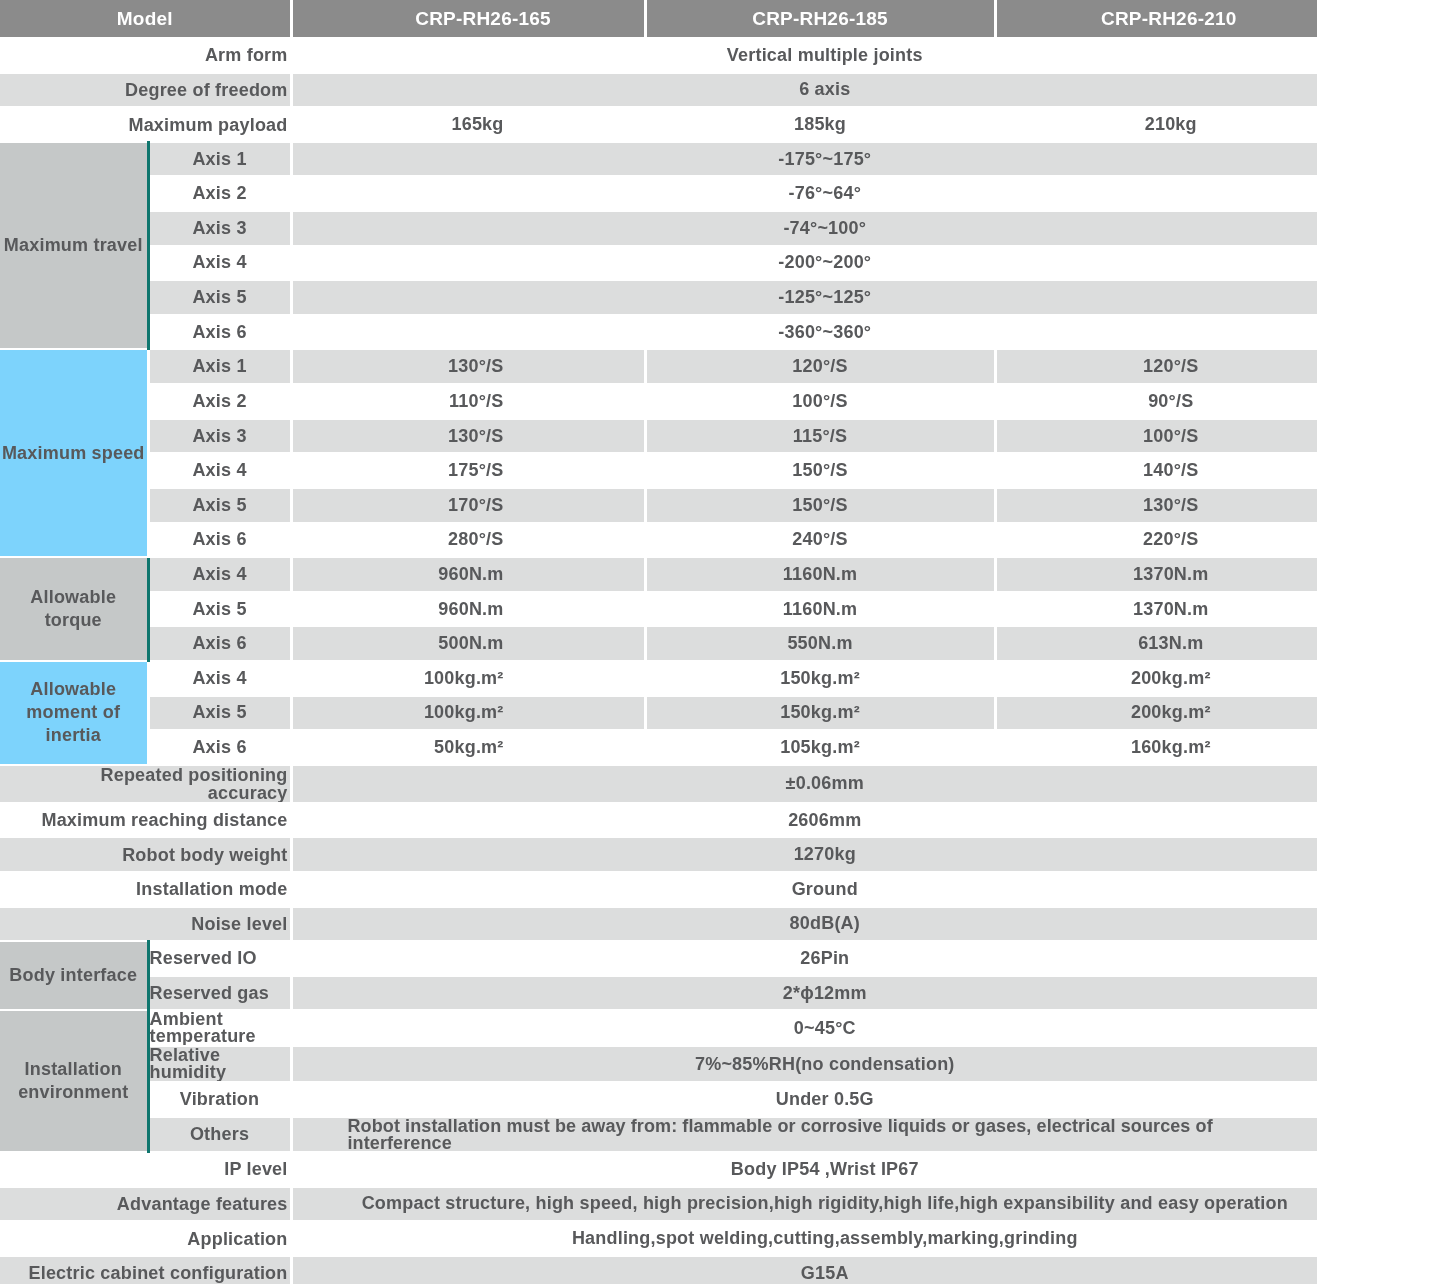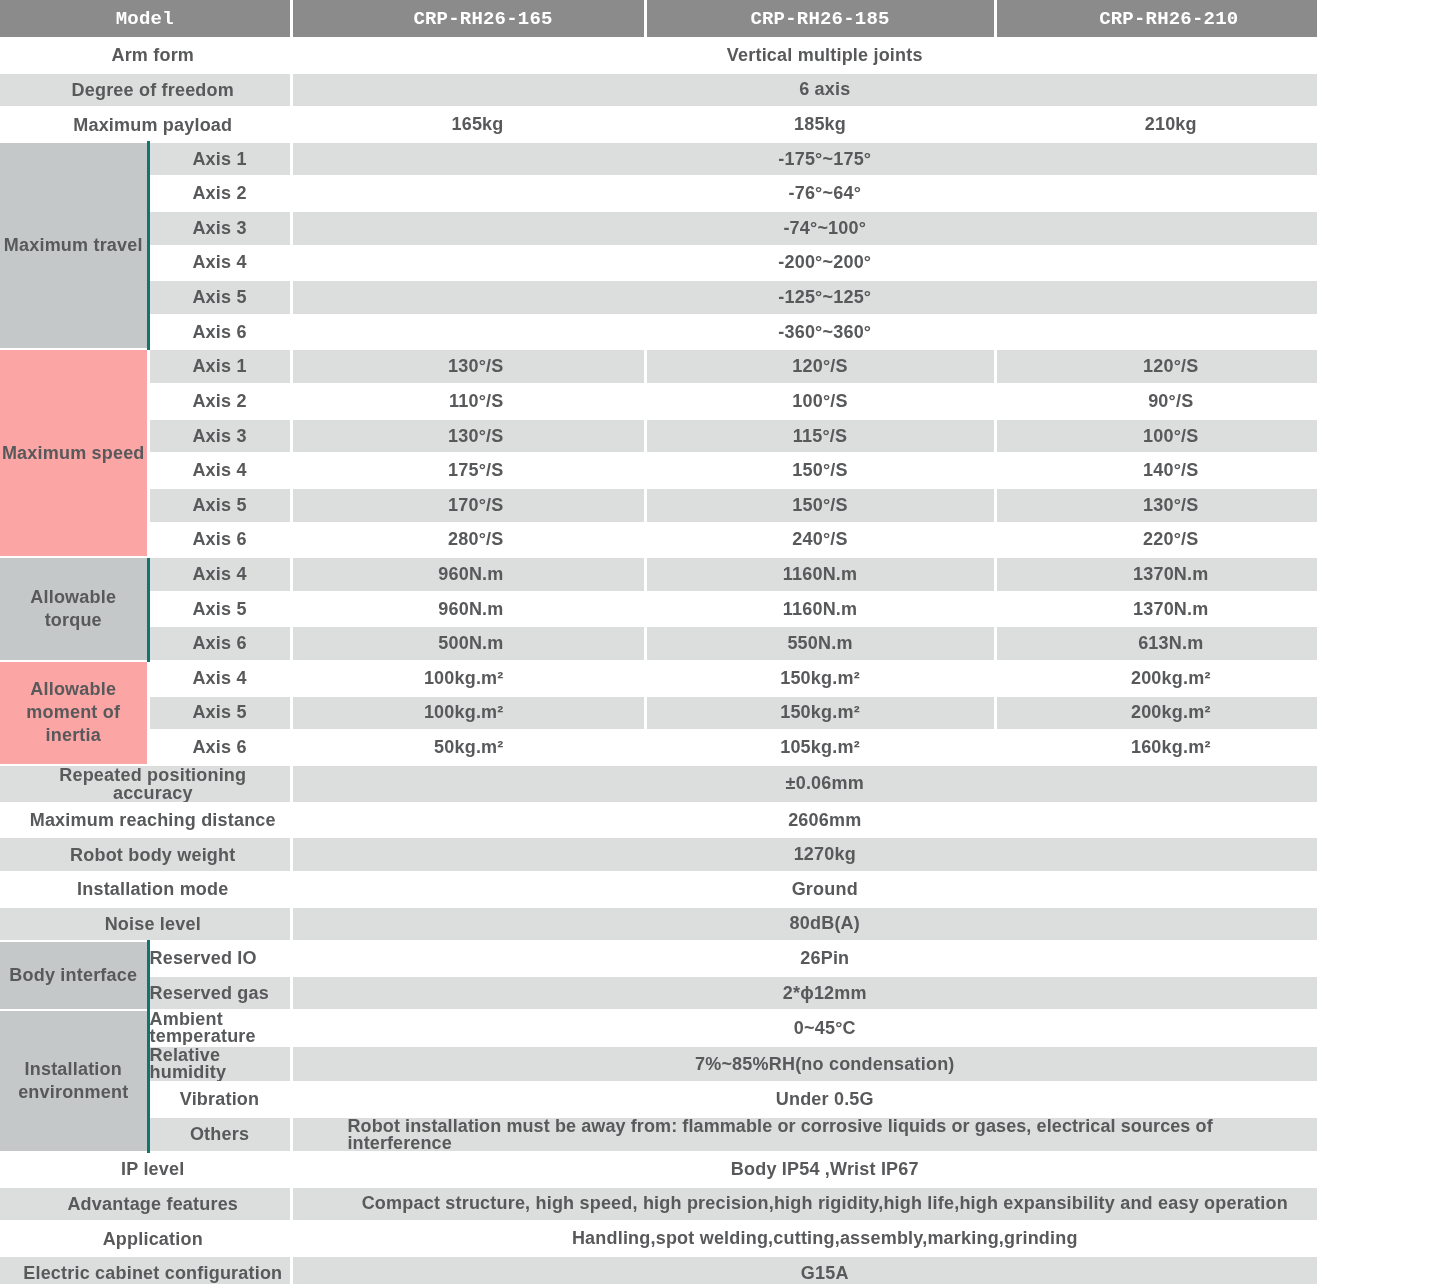--- a/index.html
+++ b/index.html
@@ -21,48 +21,48 @@
   th,td{
     padding:0;
     font-size:18px;
     font-weight:700;
     text-align:center;
     vertical-align:middle;
     letter-spacing:0.2px;
     border-bottom:2px solid #ffffff;
     overflow:hidden;
   }
-  thead tr{height:38px;font-family:Liberation Mono, monospace;}
+  thead tr{height:38px;}
   tbody tr{height:34.61px;}
   thead th{
     background:#8b8b8b;
     color:#ffffff;
     font-size:19px;
   }
   .vr{border-right:3px solid #ffffff;}
   .g{background:#dcdddd;}
   .w{background:#ffffff;}
   .grp{line-height:23px;}
   .grp-dark{background:#c5c8c8;border-right:3px solid #0f766e;}
-  .grp-light{background:#fca5a5;border-right:3px solid #ffffff;}
+  .grp-light{background:#7dd3fc;border-right:3px solid #ffffff;}
   .h1{padding-left:30px;}
   .h3{padding-left:24px;}
   .v1{padding-right:140px;text-align:right;}
   .v3{padding-left:28px;}
   .merged{padding-left:40px;}
   .sub2{line-height:17px;}
   .sub-left{text-align:left;}
   .others-val{
     text-align:left;
     padding-left:55px;
     padding-right:27px;
     line-height:16.5px;
     letter-spacing:0.1px;
   }
-  .label{padding-left:18px;padding-right:2px;line-height:18px;}
+  .label{padding-left:18px;padding-right:2px;line-height:18px;text-align:right;}
 </style>
 </head>
 <body>
 
 <table class="spec">
   <colgroup>
     <col class="c-group">
       <col class="c-sub">
       <col class="c-v1">
       <col class="c-v2">

